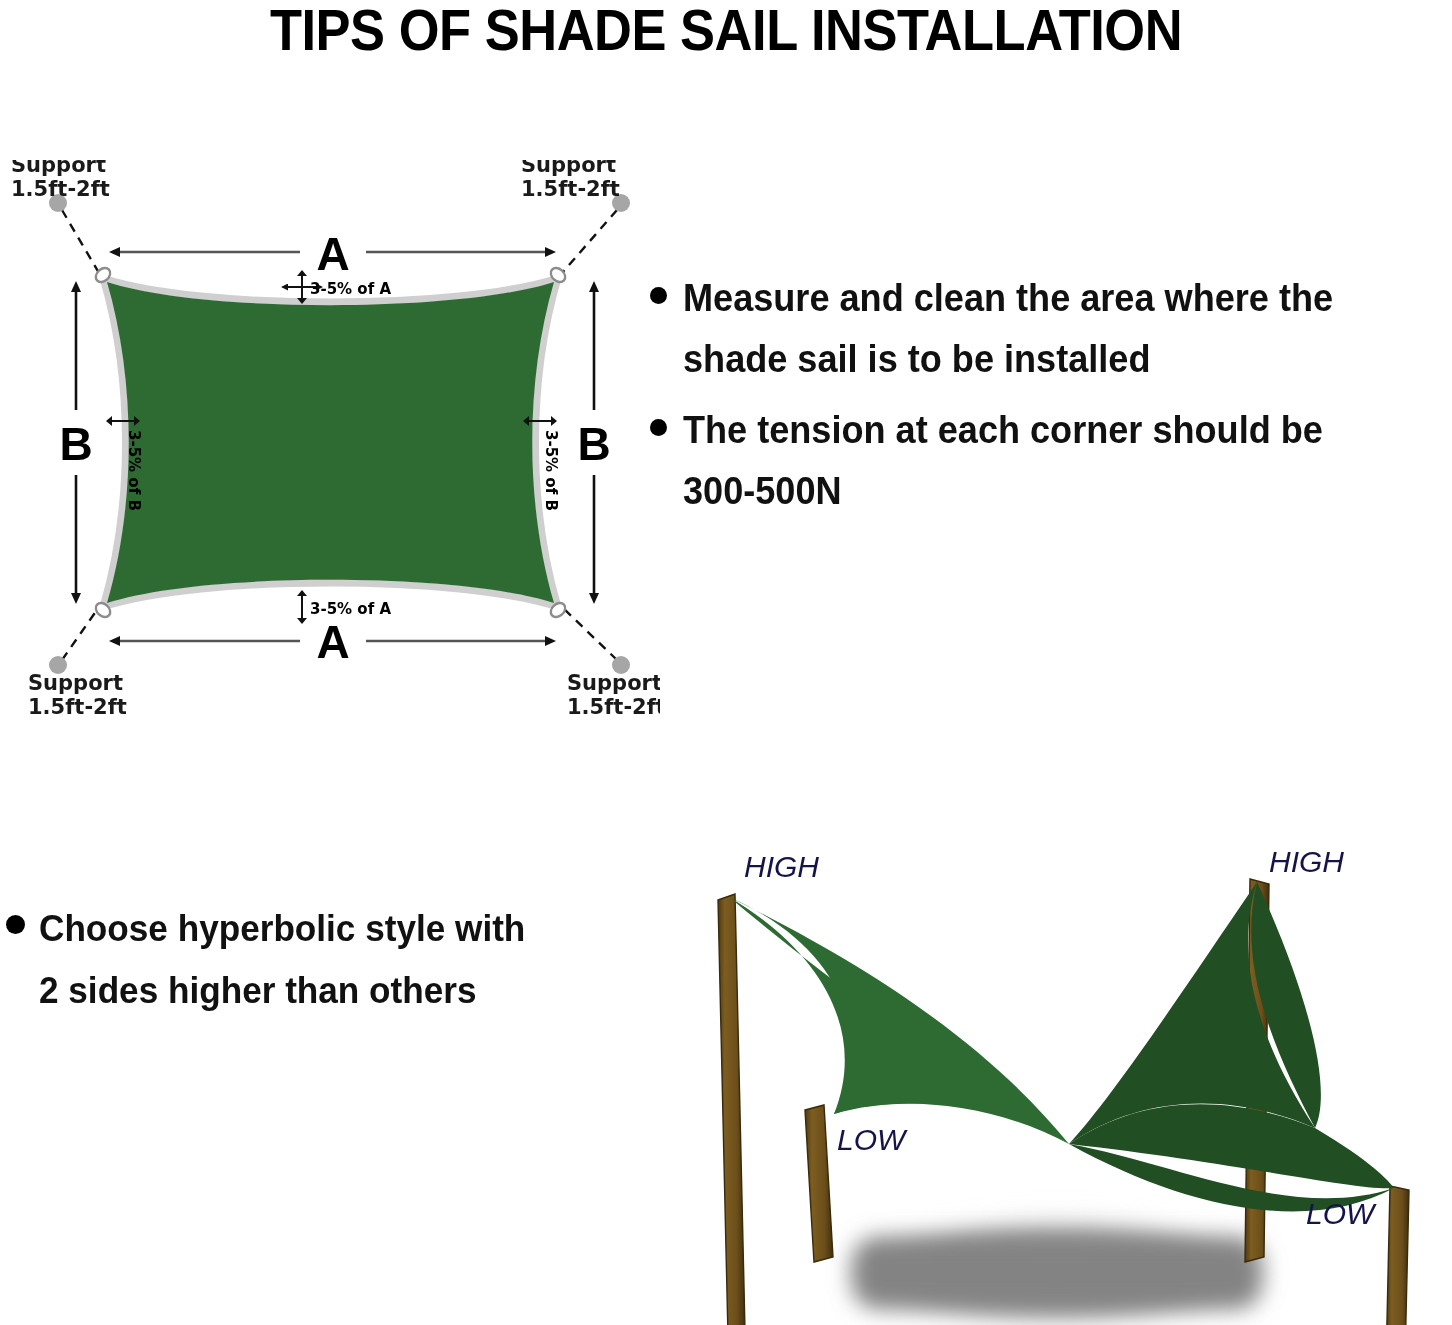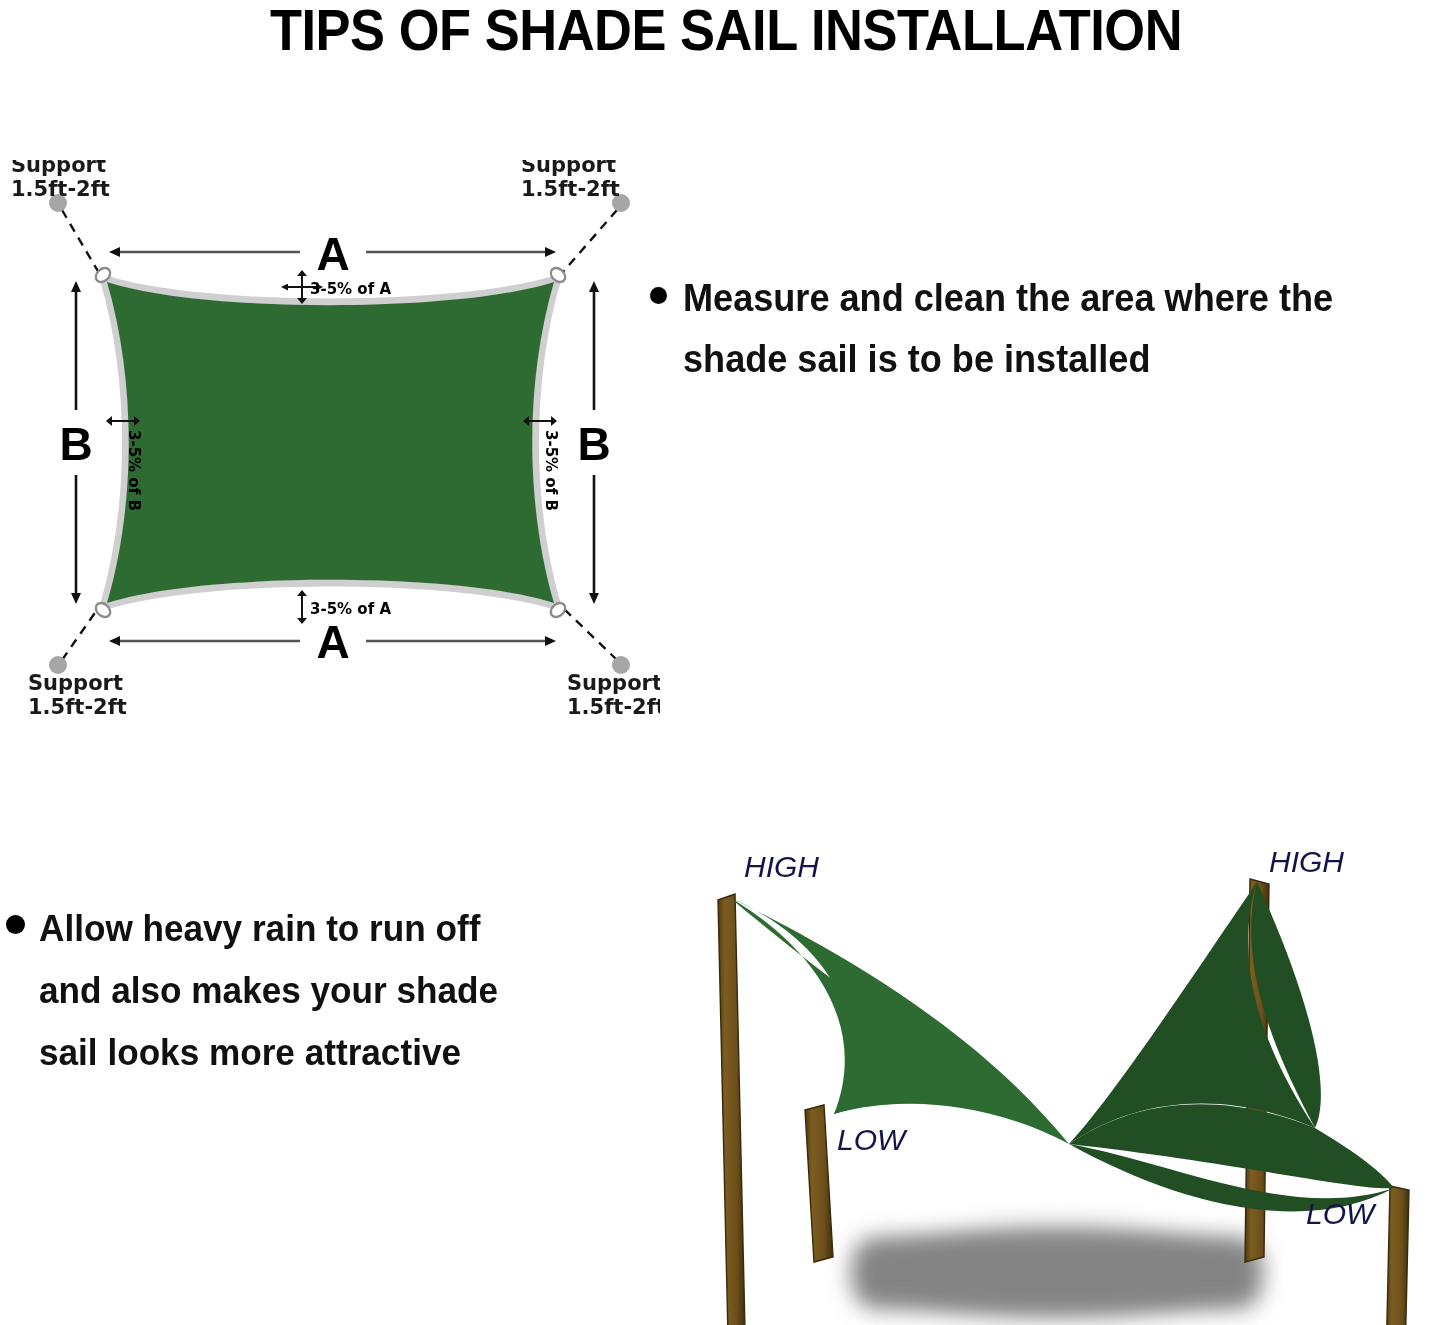--- a/index.html
+++ b/index.html
@@ -214,28 +214,32 @@
     </g>
   </svg>
 </div>
 
 <div id="tips-list">
   <div class="tip-row">
     <span class="bullet"></span>
     <span class="tip-text">Measure and clean the area where the
 shade sail is to be installed</span>
   </div>
+  <div class="tip-row">
+    <span class="bullet"></span>
+    <span class="tip-text">The tension at each corner should be
+300-500N</span>
+  </div>
 </div>
 
 <div id="style-list">
   <div class="tip-row">
     <span class="bullet"></span>
-    <span class="tip-text">Allow heavy rain to run off
-and also makes your shade
-sail looks more attractive</span>
+    <span class="tip-text">Choose hyperbolic style with
+2 sides higher than others</span>
   </div>
 </div>
 
 <div id="hyperbolic-diagram">
   <svg width="780" height="535" viewBox="0 0 780 535">
     <defs>
       <linearGradient id="postGrad" x1="0" y1="0" x2="1" y2="0">
         <stop offset="0%" stop-color="#4e3a12"></stop>
         <stop offset="25%" stop-color="#7d5d20"></stop>
         <stop offset="70%" stop-color="#6b4e1a"></stop>

